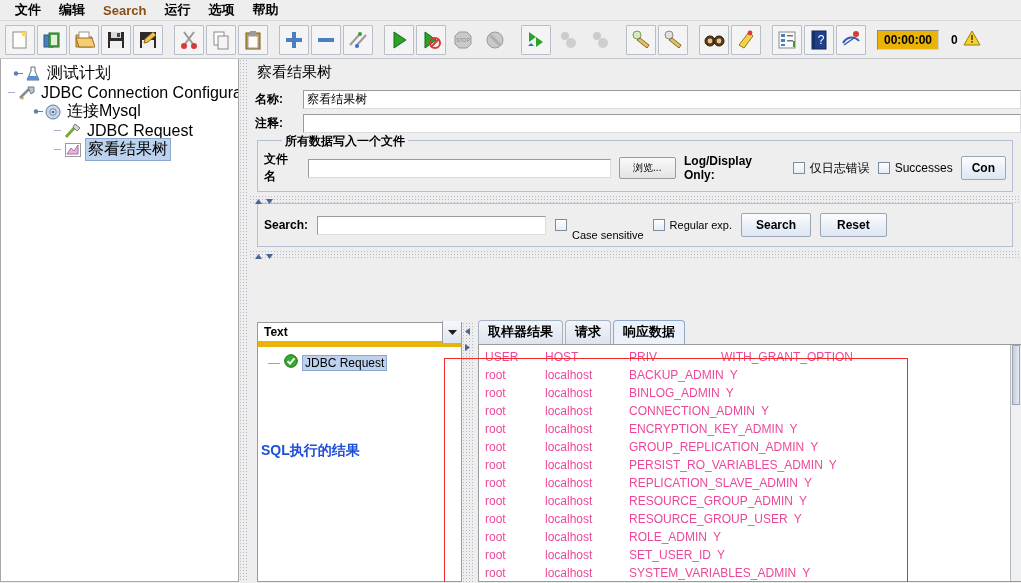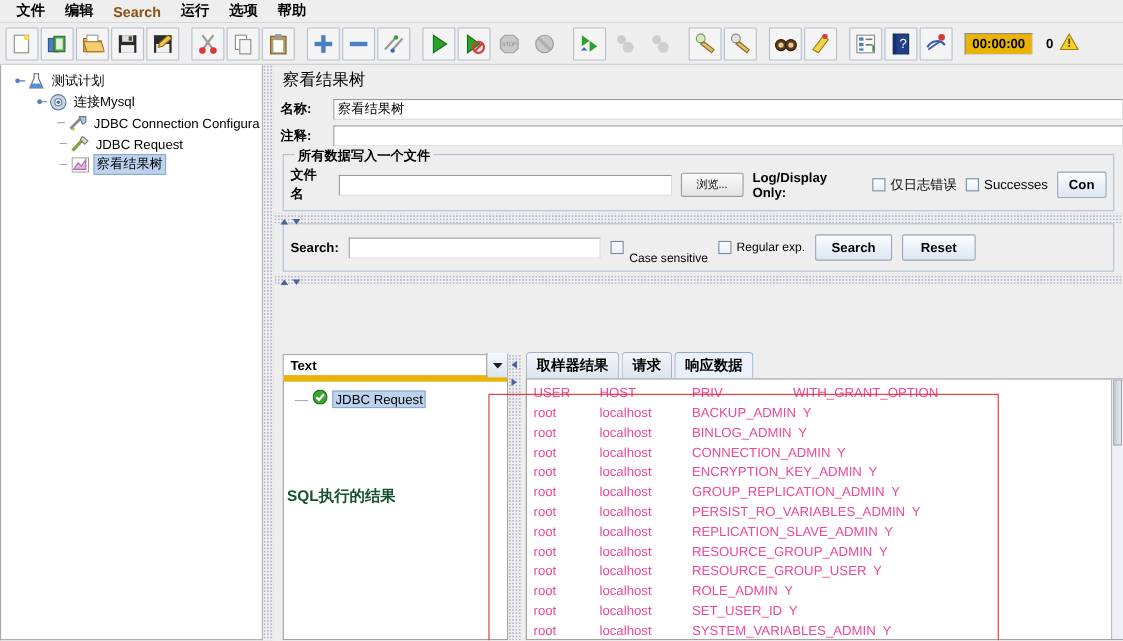--- a/index.html
+++ b/index.html
@@ -47,21 +47,21 @@
     margin:0; position:relative; overflow:hidden;
   }
   #v-split{
     width:10px; background:#eeeeee; position:relative;
     background-image:radial-gradient(#b8b8c8 1px, transparent 1px);
     background-size:3px 3px;
   }
   #right-pane{ flex:1; position:relative; background:#eeeeee; overflow:hidden; }
 
   
-  .tree{ padding:5px 0 0 6px; font-size:12px; }
+  .tree{ padding:5px 0 0 6px; font-size:16px; }
   .trow{ display:flex; align-items:center; height:19px; white-space:nowrap; }
   .tlabel{ padding:0 2px; color:#000; }
   .tlabel.sel{ background:#bcd2ee; border:1px solid #8ca8cc; padding:0 2px; }
   .ticon{ width:18px; height:17px; display:inline-flex; align-items:center; justify-content:center; margin-right:3px; }
   .handle{ width:11px; height:11px; display:inline-flex; align-items:center; justify-content:center; }
   
   .panel-title{
     font-size:15px; padding:4px 8px 5px 8px; background:#eeeeee; color:#000;
   }
   .fieldrow{ display:flex; align-items:center; height:24px; padding-left:6px; }
@@ -69,21 +69,21 @@
   .textinput{
     height:19px; background:#fff; border:1px solid #9a9a9a;
     border-right-color:#dcdcdc; border-bottom-color:#dcdcdc;
     font-size:12px; padding:1px 3px; display:flex; align-items:center;
   }
   .groupbox{
     margin:5px 8px 0 8px; border:1px solid #b4c0d2; position:relative; padding:10px 6px 6px 6px;
     background:#eeeeee;
   }
   .groupbox > .gtitle{
-    position:absolute; top:-8px; left:10px; background:#eeeeee; padding:0 3px;
+    position:absolute; top:-8px; left:24px; background:#eeeeee; padding:0 3px;
     font-size:12px; font-weight:bold;
   }
   .btn{
     border:1px solid #9aa6b8; background:linear-gradient(#fbfcfe,#dde6f2);
     font-size:12px; font-weight:bold; padding:3px 8px; border-radius:2px; color:#000;
     white-space:nowrap;
   }
   .btn.small{ font-size:10px; font-weight:normal; background:linear-gradient(#fafafa,#e3e3e3); border-color:#9b9b9b; }
   .cb{
     width:12px; height:12px; border:1px solid #7d8da0; background:linear-gradient(#fdfdfd,#e8eef6);
@@ -374,51 +374,51 @@
           </span>
           <span class="ticon">
             <svg width="16" height="16" viewBox="0 0 16 16">
               <path d="M6 1h4v4l4 9H2l4-9z" fill="#ffffff" stroke="#5a6a7a"></path>
               <path d="M3.6 10h8.8l1.6 4H2z" fill="#5b8fd4"></path>
             </svg>
           </span>
           <span class="tlabel">测试计划</span>
         </div>
         <div class="trow">
+          <span style="display:inline-block;width:46px"></span>
+          <span class="handle">
+            <svg width="11" height="11" viewBox="0 0 11 11">
+              <line x1="1" y1="5.5" x2="8" y2="5.5" stroke="#9fb0c6"></line>
+            </svg>
+          </span>
+          <span class="ticon">
+            <svg width="18" height="16" viewBox="0 0 18 16">
+              <line x1="2" y1="13" x2="11" y2="4" stroke="#8a8a8a" stroke-width="2.5"></line>
+              <polygon points="10,2 16,2 16,7 13,9" fill="#b8c4d0" stroke="#6a7a8a"></polygon>
+              <path d="M2 13l3 2 1-3z" fill="#d8a83a"></path>
+            </svg>
+          </span>
+          <span class="tlabel">JDBC Connection Configura</span>
+        </div>
+        <div class="trow">
           <span style="display:inline-block;width:26px"></span>
           <span class="handle">
             <svg width="11" height="11" viewBox="0 0 11 11">
               <circle cx="3" cy="5.5" r="2.2" fill="#5b7fb5"></circle>
               <line x1="5" y1="5.5" x2="10" y2="5.5" stroke="#5b7fb5"></line>
             </svg>
           </span>
           <span class="ticon">
             <svg width="16" height="16" viewBox="0 0 16 16">
               <circle cx="8" cy="8" r="7" fill="#c9d6e8" stroke="#5f7ba0"></circle>
               <circle cx="8" cy="8" r="3.2" fill="#fff" stroke="#5f7ba0"></circle>
               <circle cx="8" cy="8" r="1.6" fill="#4a6f9e"></circle>
             </svg>
           </span>
           <span class="tlabel">连接Mysql</span>
-        </div>
-        <div class="trow">
-          <span style="display:inline-block;width:46px"></span>
-          <span class="handle">
-            <svg width="11" height="11" viewBox="0 0 11 11">
-              <line x1="1" y1="5.5" x2="8" y2="5.5" stroke="#9fb0c6"></line>
-            </svg>
-          </span>
-          <span class="ticon">
-            <svg width="18" height="16" viewBox="0 0 18 16">
-              <line x1="2" y1="13" x2="11" y2="4" stroke="#8a8a8a" stroke-width="2.5"></line>
-              <polygon points="10,2 16,2 16,7 13,9" fill="#b8c4d0" stroke="#6a7a8a"></polygon>
-              <path d="M2 13l3 2 1-3z" fill="#d8a83a"></path>
-            </svg>
-          </span>
-          <span class="tlabel">JDBC Connection Configura</span>
         </div>
         <div class="trow">
           <span style="display:inline-block;width:46px"></span>
           <span class="handle">
             <svg width="11" height="11" viewBox="0 0 11 11">
               <line x1="1" y1="5.5" x2="8" y2="5.5" stroke="#9fb0c6"></line>
             </svg>
           </span>
           <span class="ticon">
             <svg width="18" height="16" viewBox="0 0 18 16">
@@ -559,17 +559,17 @@
           </div>
         <div class="tabbody">
           <div class="resp-table" id="resp-table"><div class="resp-row"><span class="c-user">USER</span><span class="c-host">HOST</span><span style="display:inline-block;width:92px">PRIV</span><span>WITH_GRANT_OPTION</span></div><div class="resp-row"><span class="c-user">root</span><span class="c-host">localhost</span><span class="c-priv">BACKUP_ADMIN</span><span>Y</span></div><div class="resp-row"><span class="c-user">root</span><span class="c-host">localhost</span><span class="c-priv">BINLOG_ADMIN</span><span>Y</span></div><div class="resp-row"><span class="c-user">root</span><span class="c-host">localhost</span><span class="c-priv">CONNECTION_ADMIN</span><span>Y</span></div><div class="resp-row"><span class="c-user">root</span><span class="c-host">localhost</span><span class="c-priv">ENCRYPTION_KEY_ADMIN</span><span>Y</span></div><div class="resp-row"><span class="c-user">root</span><span class="c-host">localhost</span><span class="c-priv">GROUP_REPLICATION_ADMIN</span><span>Y</span></div><div class="resp-row"><span class="c-user">root</span><span class="c-host">localhost</span><span class="c-priv">PERSIST_RO_VARIABLES_ADMIN</span><span>Y</span></div><div class="resp-row"><span class="c-user">root</span><span class="c-host">localhost</span><span class="c-priv">REPLICATION_SLAVE_ADMIN</span><span>Y</span></div><div class="resp-row"><span class="c-user">root</span><span class="c-host">localhost</span><span class="c-priv">RESOURCE_GROUP_ADMIN</span><span>Y</span></div><div class="resp-row"><span class="c-user">root</span><span class="c-host">localhost</span><span class="c-priv">RESOURCE_GROUP_USER</span><span>Y</span></div><div class="resp-row"><span class="c-user">root</span><span class="c-host">localhost</span><span class="c-priv">ROLE_ADMIN</span><span>Y</span></div><div class="resp-row"><span class="c-user">root</span><span class="c-host">localhost</span><span class="c-priv">SET_USER_ID</span><span>Y</span></div><div class="resp-row"><span class="c-user">root</span><span class="c-host">localhost</span><span class="c-priv">SYSTEM_VARIABLES_ADMIN</span><span>Y</span></div></div>
           <div class="vscroll">
             <div class="thumb"></div>
           </div>
         </div>
       </div>
 
       <div class="annot-box" style="left: 195px; top: 36px; width: 464px; height: 254px; border-color: rgb(240, 42, 42);"></div>
-      <div class="annot-text" style="left: 12px; top: 120px; color: #14532d;">SQL执行的结果</div>
+      <div class="annot-text" style="left: 12px; top: 120px; color: #1d4ed8;">SQL执行的结果</div>
     </div>
 
   </div>
 </div>
 
 </body></html>

